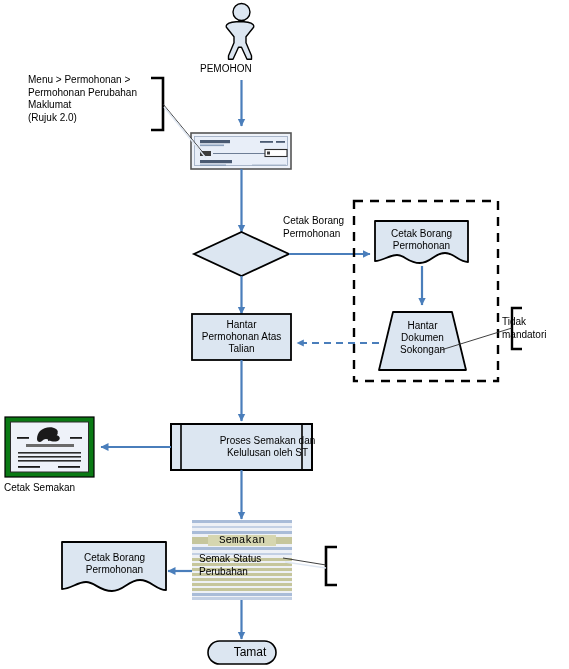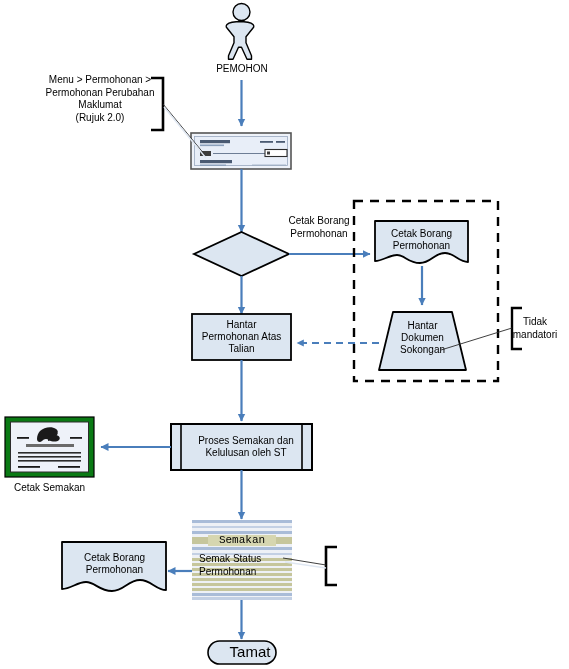--- a/index.html
+++ b/index.html
@@ -32,21 +32,21 @@
     white-space: pre-line;
     pointer-events: none;
   }
   .plain-text {
     position: absolute;
     color: #000000;
     font-size: 10px;
     line-height: 12.5px;
     white-space: pre-line;
   }
-  .ctr { text-align: center; }
+  .ctr { }
   .lft { text-align: left; }
 </style>
 </head>
 <body>
 
 <div id="canvas">
 
   <svg id="svg-layer" viewBox="0 0 569 669">
     <defs>
       <marker id="arrowBlue" markerWidth="9" markerHeight="9" refX="7.5" refY="4.5" orient="auto" markerUnits="userSpaceOnUse">
@@ -176,21 +176,21 @@
       <line x1="326" y1="568" x2="285" y2="562" stroke="#dfe7f2" stroke-width="1.4"></line>
     </g>
 
     <line x1="241.5" y1="600" x2="241.5" y2="639" stroke="#4a7ebb" stroke-width="2.2" marker-end="url(#arrowBlue)"></line>
 
     <rect x="208" y="641" width="68" height="23" rx="11.5" ry="11.5" fill="#dce6f1" stroke="#000" stroke-width="1.6"></rect>
   </svg>
 
   <div class="plain-text ctr" style="left:200px; top:63px; width:84px;">PEMOHON</div>
 
-  <div class="plain-text ctr" style="left:36px; top:74px; width:128px;">Menu &gt; Permohonan &gt;
+  <div class="plain-text ctr" style="left:28px; top:74px; width:128px;">Menu &gt; Permohonan &gt;
 Permohonan Perubahan
 Maklumat
 (Rujuk 2.0)</div>
 
 
   <div class="plain-text ctr" style="left:283px; top:215px; width:72px;">Cetak Borang
 Permohonan</div>
 
   <div class="node-text" style="left:375px; top:228px; width:93px;">Cetak Borang
 Permohonan</div>
@@ -199,29 +199,29 @@
 Dokumen
 Sokongan</div>
 
   <div class="plain-text ctr" style="left:502px; top:316px; width:66px;">Tidak
 mandatori</div>
 
   <div class="node-text" style="left:192px; top:319px; width:99px;">Hantar
 Permohonan Atas
 Talian</div>
 
-  <div class="node-text" style="left:182px; top:435px; width:128px;">Proses Semakan dan
+  <div class="node-text" style="left:182px; top:435px; width:119px;padding-left:26px;">Proses Semakan dan
 Kelulusan oleh ST</div>
 
   <div class="plain-text ctr" style="left:4px; top:482px; width:91px;">Cetak Semakan</div>
 
   <div class="node-text" style="left:192px; top:534px; width:100px; font-size:11px;font-family:Liberation Mono, monospace;">Semakan</div>
 
   <div class="plain-text lft" style="left:199px; top:553px; width:96px;">Semak Status
-Permohonan</div>
+Perubahan</div>
 
   <div class="node-text" style="left:63px; top:552px; width:103px;">Cetak Borang
 Permohonan</div>
 
 
-  <div class="node-text" style="left:208px; top:646px; width:84px; font-size:15px;">Tamat</div>
+  <div class="node-text" style="left:208px; top:646px; width:84px; font-size:12px;">Tamat</div>
 
 </div>
 
 </body></html>

